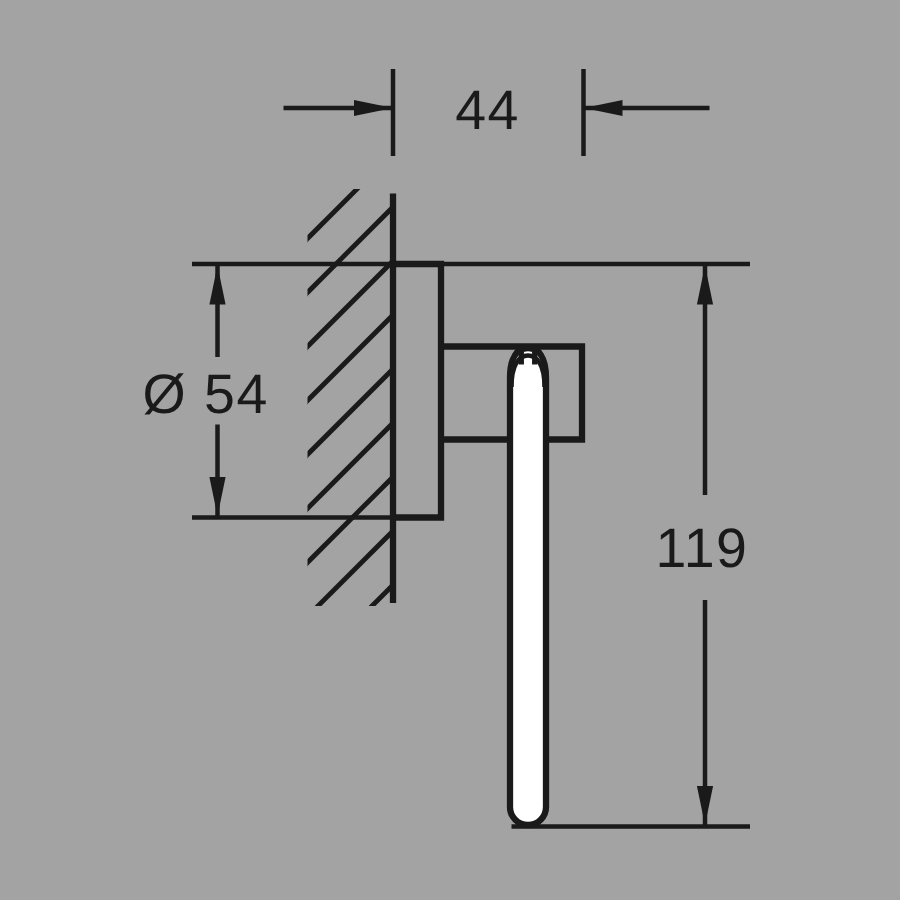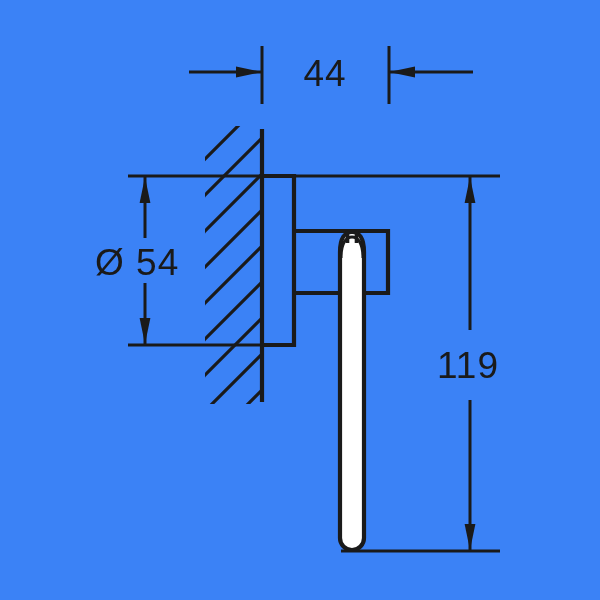--- a/index.html
+++ b/index.html
@@ -4,21 +4,21 @@
 <style>
   html, body {
     margin: 0;
     padding: 0;
     background: #ffffff;
   }
   #canvas-root {
     position: relative;
     width: 600px;
     height: 600px;
-    background: #3b82f6;
+    background: #a3a3a3;
     overflow: hidden;
     font-family: "Liberation Sans", sans-serif;
   }
   #drawing-svg {
     position: absolute;
     left: 0;
     top: 0;
     width: 600px;
     height: 600px;
     display: block;

